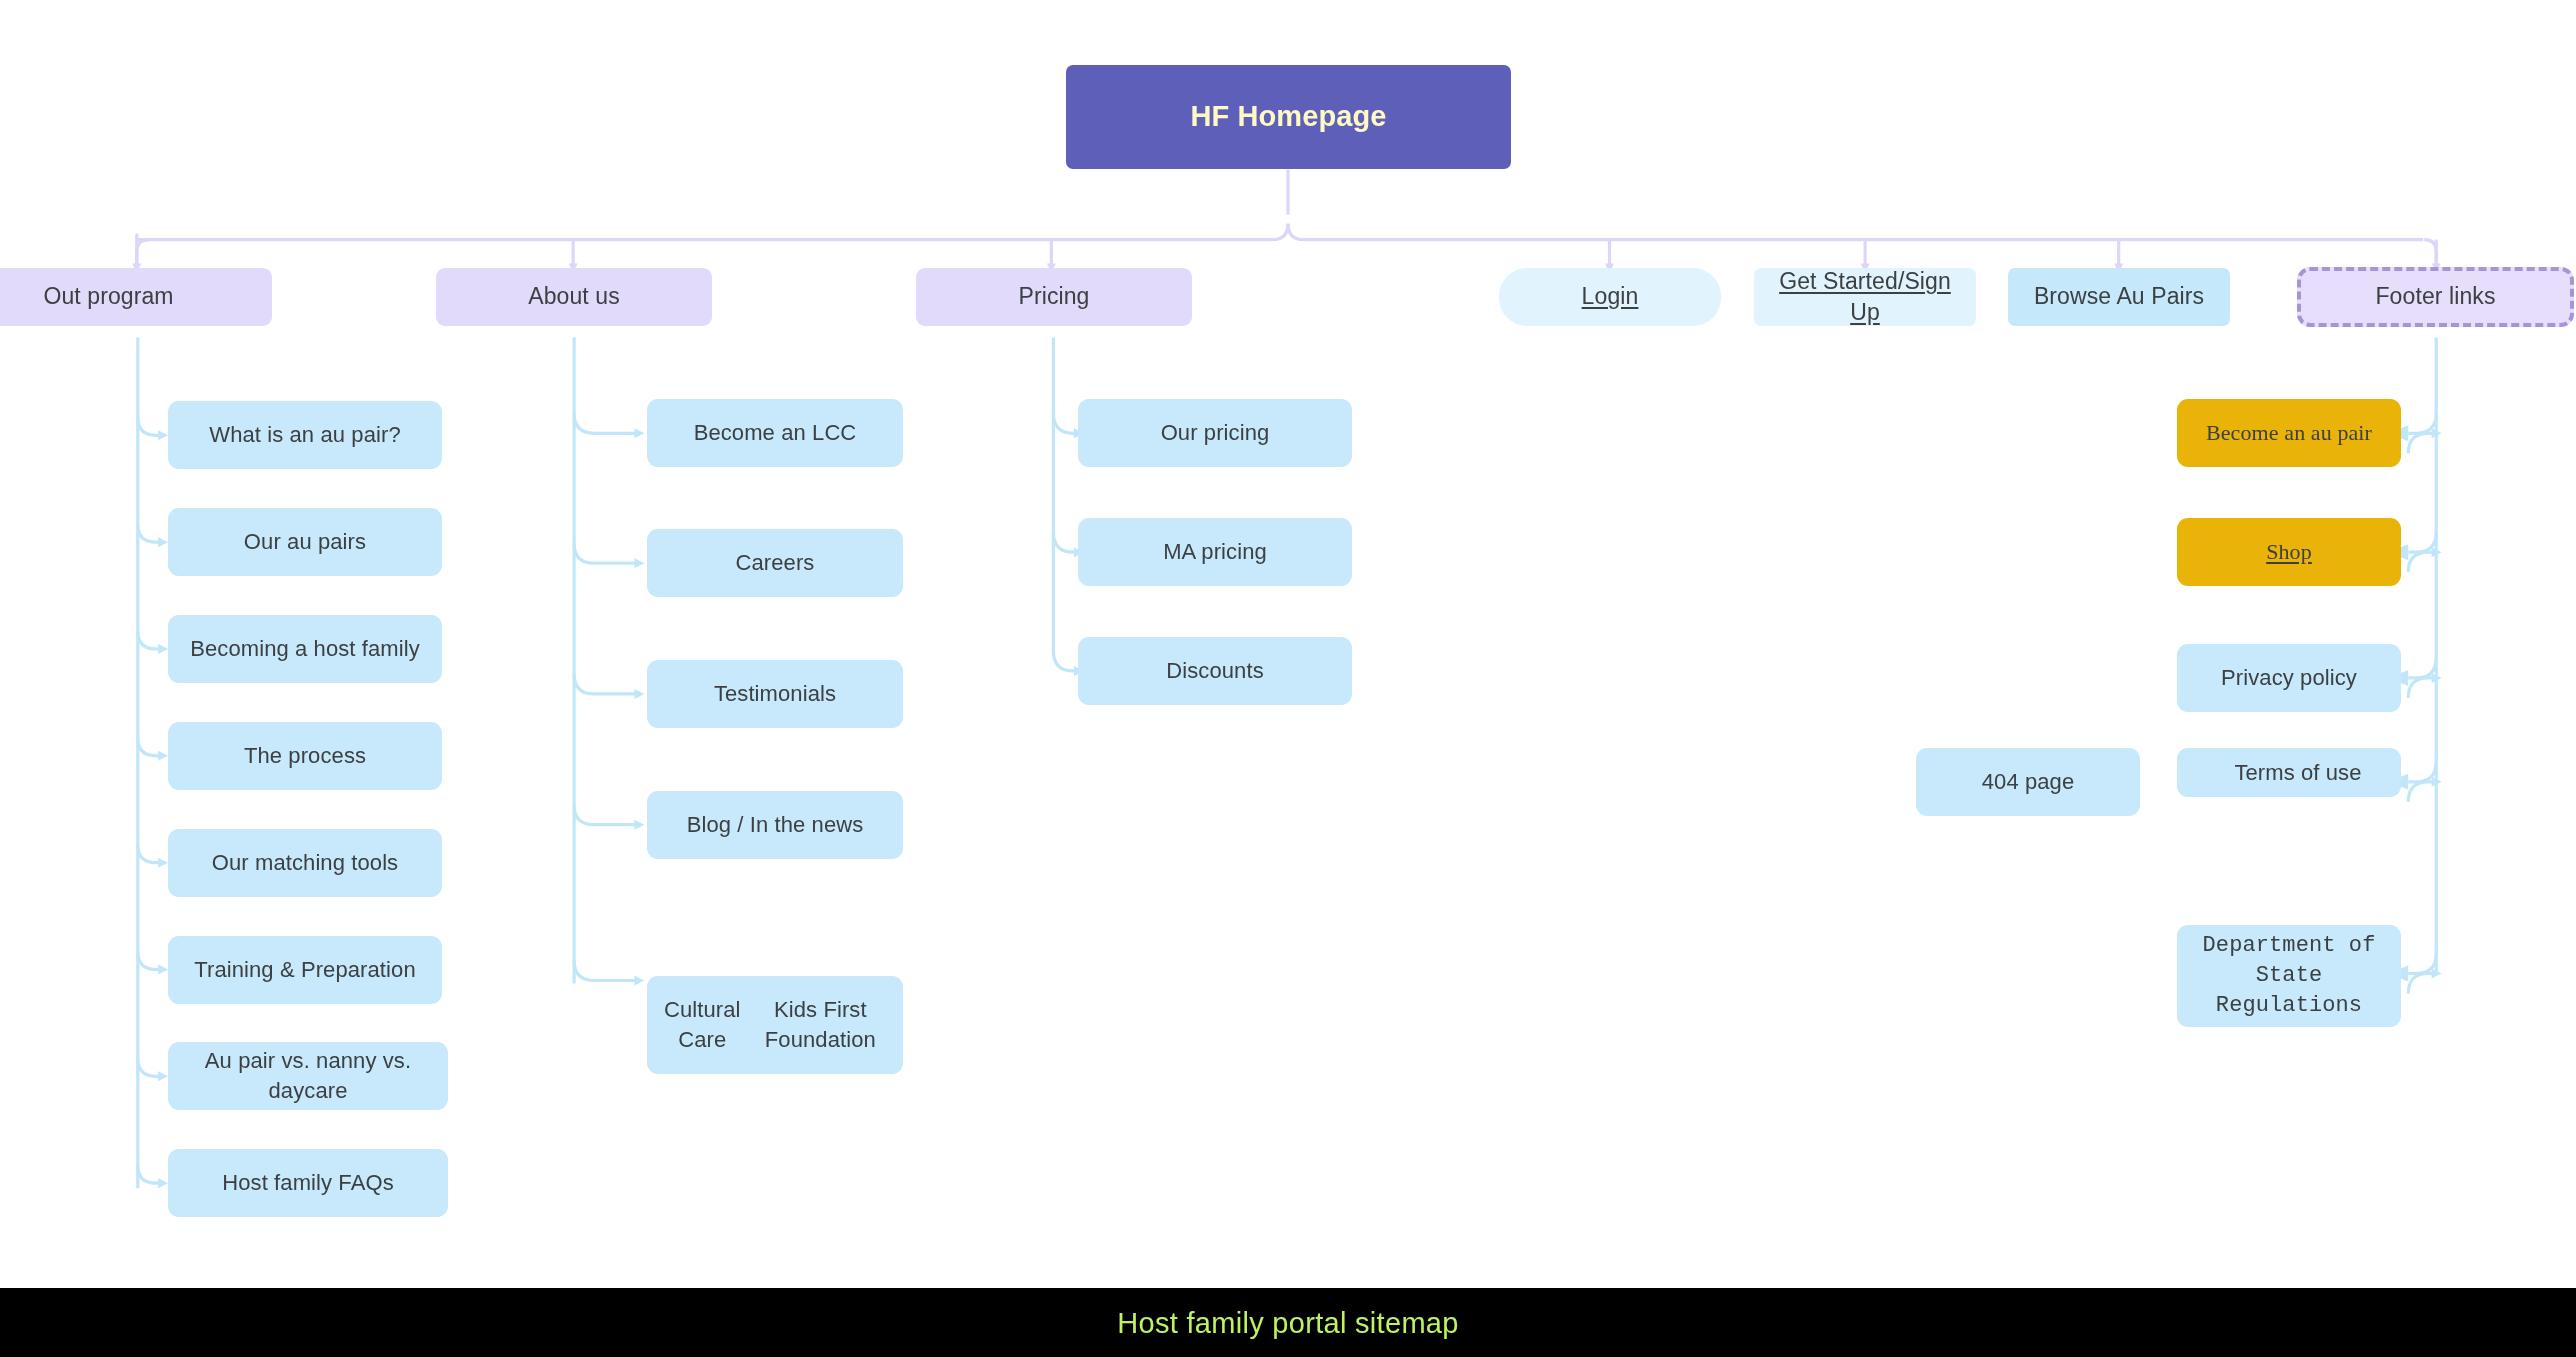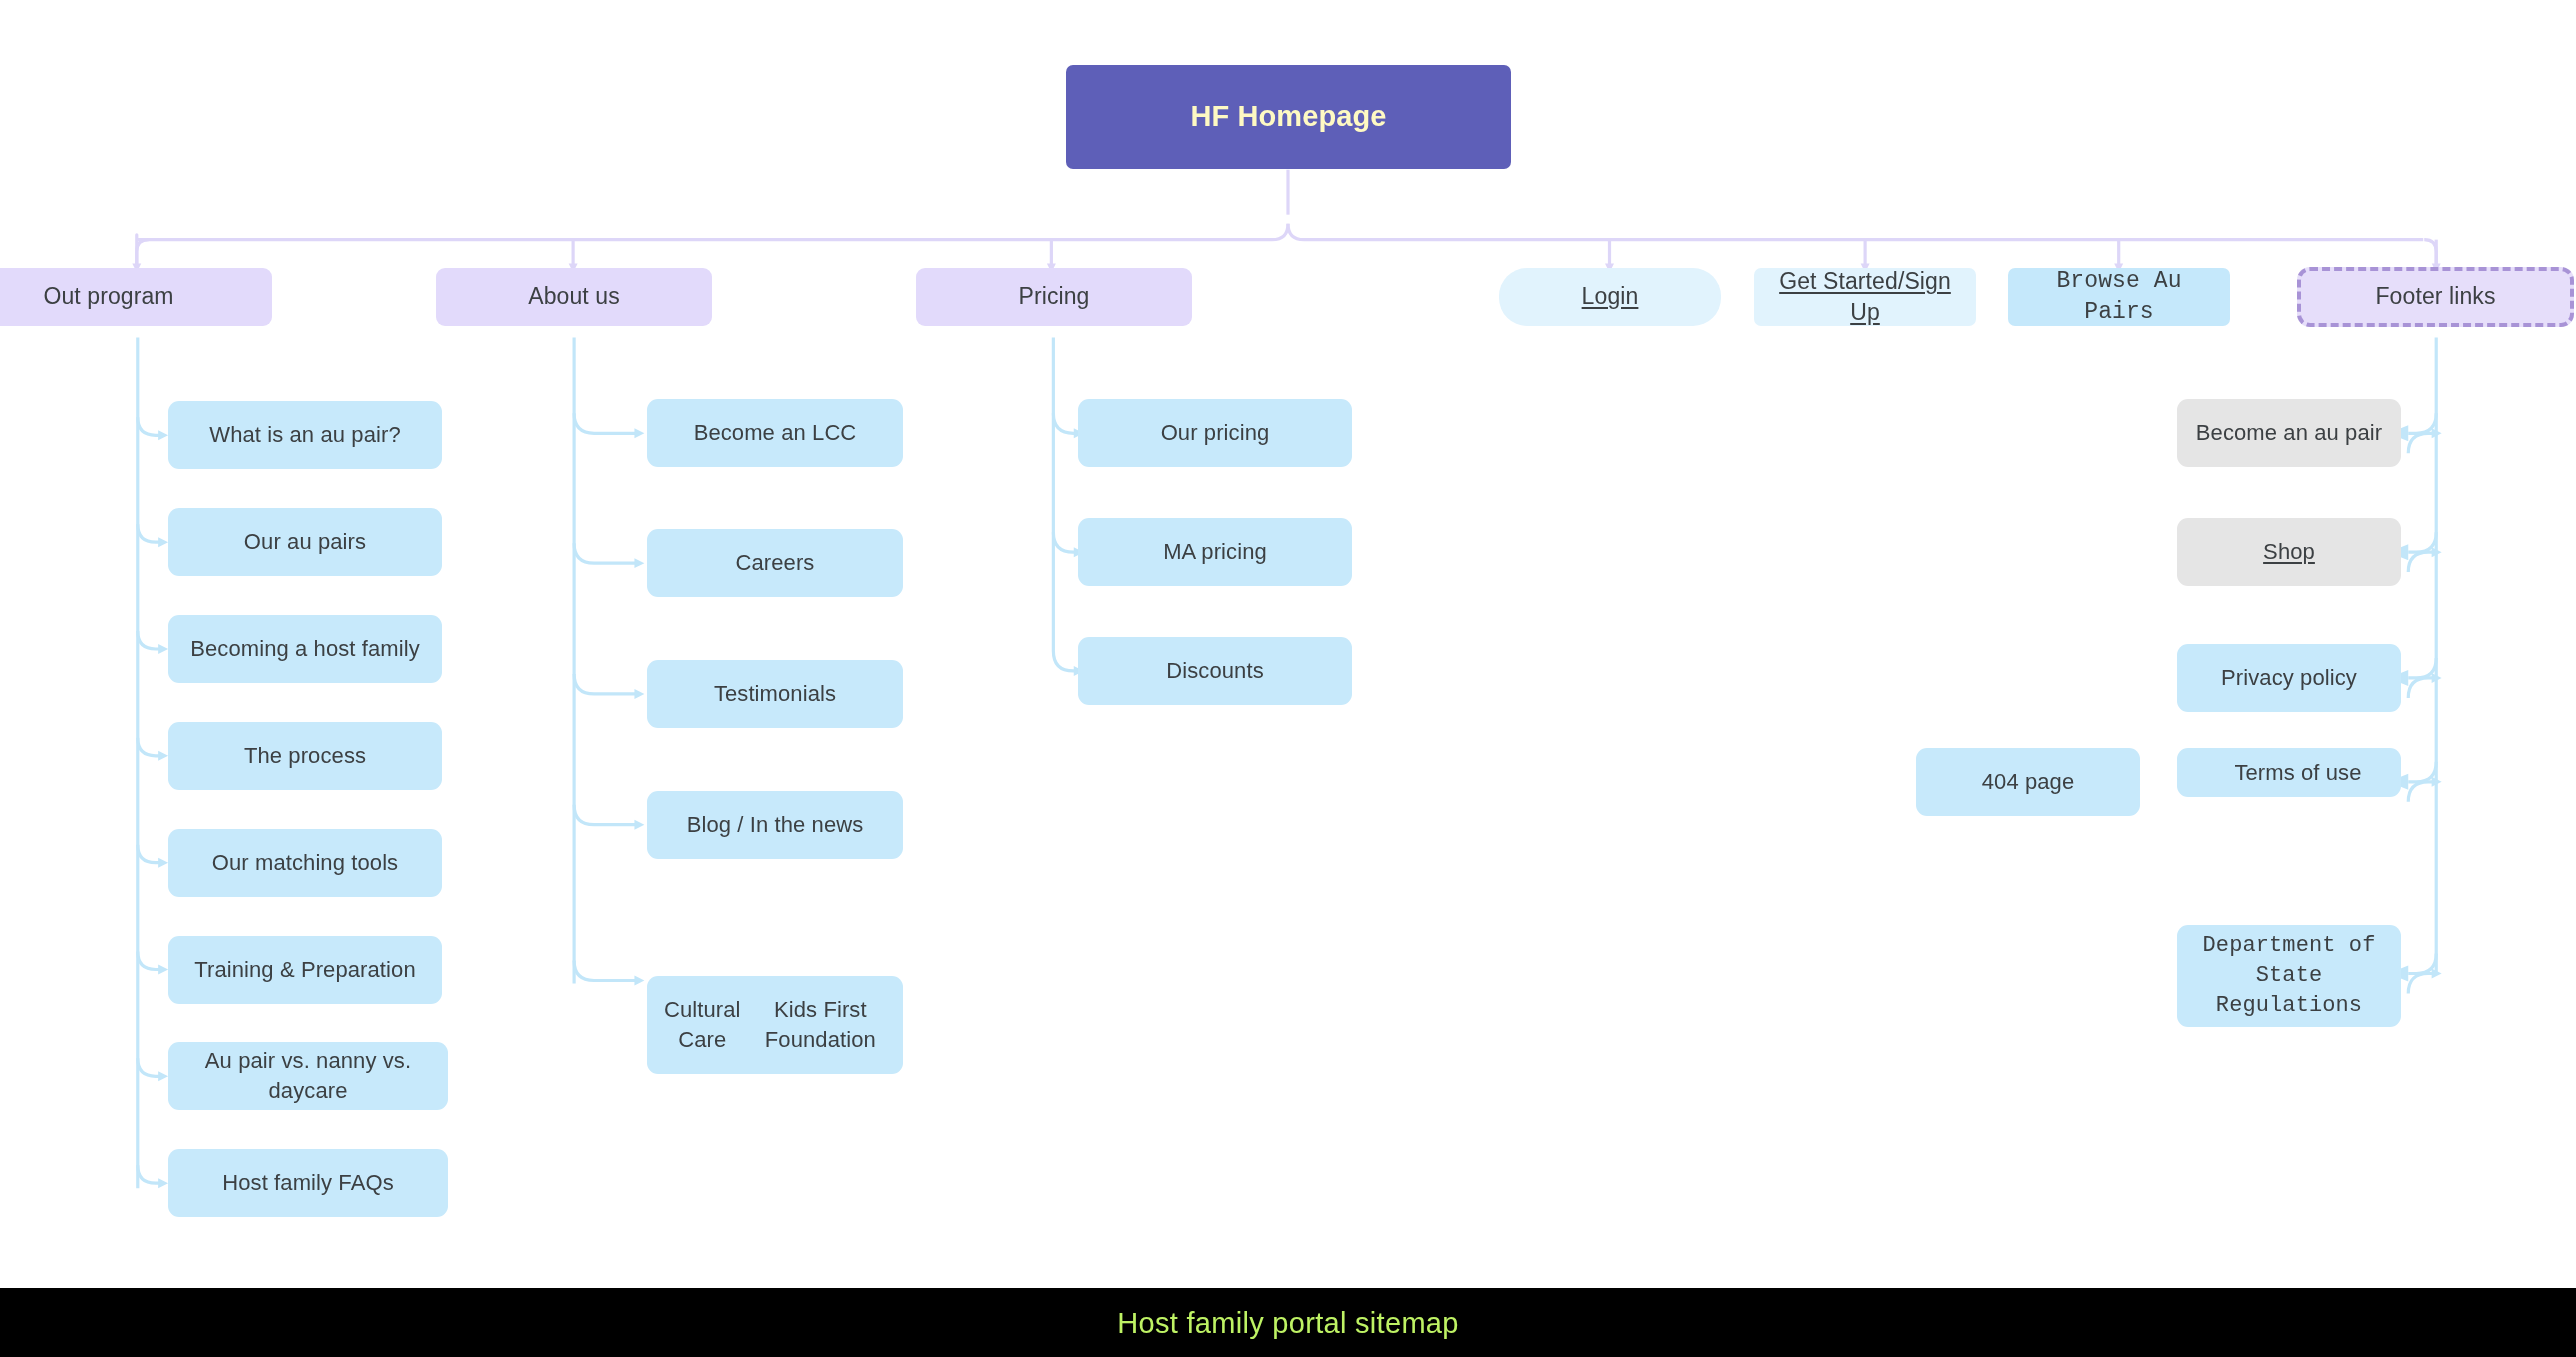--- a/index.html
+++ b/index.html
@@ -56,33 +56,33 @@
   .node.lvl1pale{
     background:#e1f3fd;
     border-radius:7px;
     font-size:23px;
   }
   
   .node.lvl1blue{
     background:#c5e8fb;
     border-radius:7px;
     font-size:23px;
-    font-family:Liberation Mono, monospace;
   }
 
   
   .node.leaf{
     background:#c7e9fb;
     border-radius:11px;
     font-size:22px;
   }
   .node.leafpale{
-    background:#e5e5e5;
+    background:#eab308;
     border-radius:11px;
     font-size:22px;
+    font-family:Liberation Serif, serif;
   }
   .node .u{text-decoration:underline;text-underline-offset:3px;}
 
   
   #footerbar{
     position:absolute;left:0;top:1288px;
     width:2576px;height:70px;
     background:#000000;
     display:flex;align-items:center;justify-content:center;
   }

